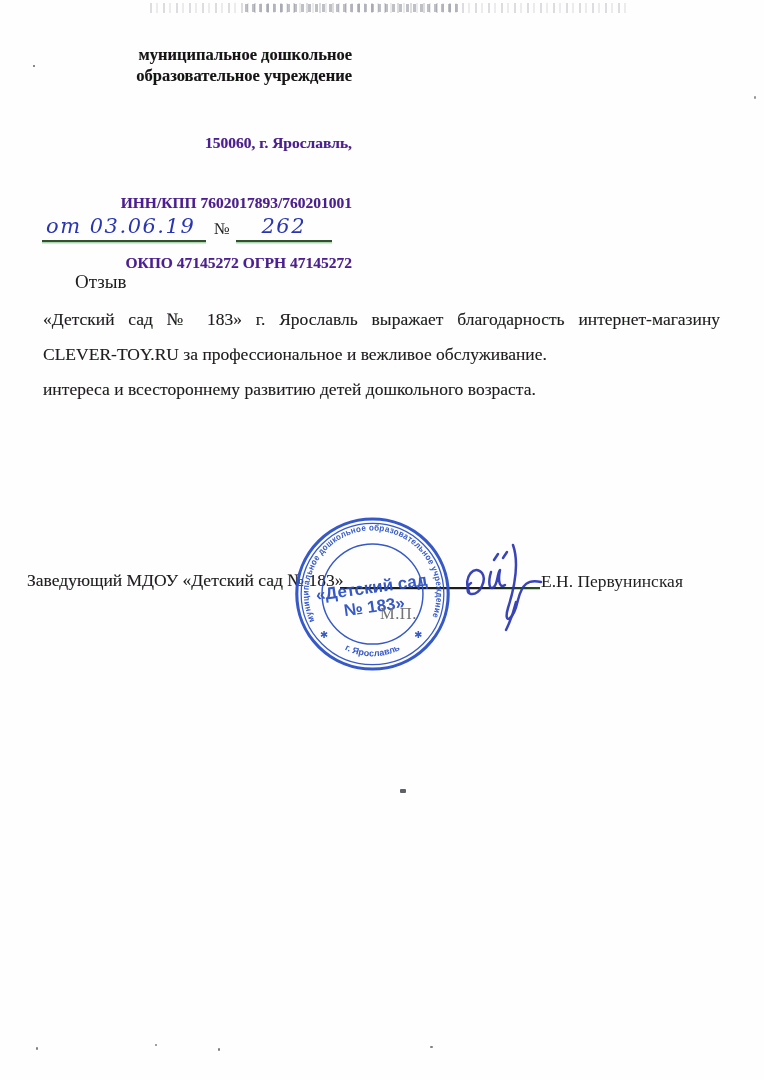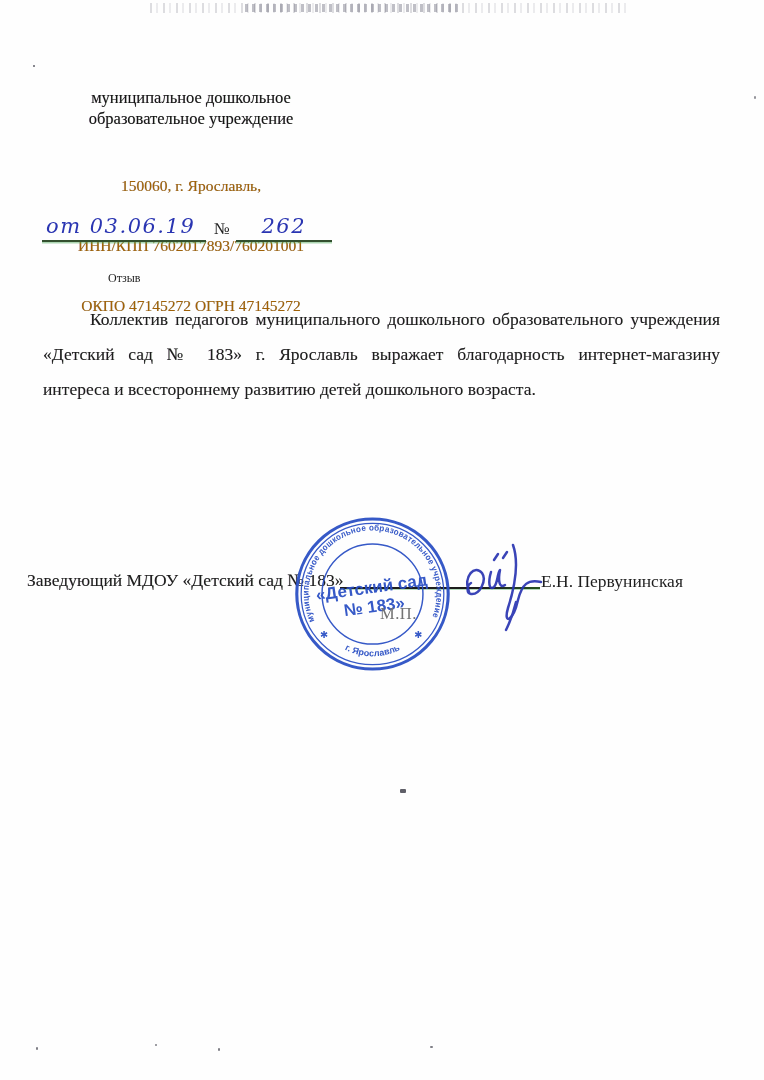--- a/index.html
+++ b/index.html
@@ -21,45 +21,44 @@
   .noise-band2 {
     position: absolute; left: 245px; top: 4px; width: 215px; height: 8px;
     background: repeating-linear-gradient(90deg, rgba(75,75,95,.35) 0 3px, transparent 3px 7px);
     filter: blur(.5px);
   }
   .speck { position: absolute; background: #2a2a35; opacity:.75; border-radius:1px; }
 
   
   .letterhead {
     position: absolute; left: 30px; top: 44px; width: 322px;
-    text-align: center; font-weight: normal;
+    text-align: right; font-weight: bold;
     text-shadow: .35px 0 0 rgba(0,90,0,.22), -.35px 0 0 rgba(110,0,110,.22);
-    margin-top: 43px;
   }
   .lh-org { font-size: 16.5px; line-height: 21px; color: #151515; }
-  .lh-addr { margin-top: 7px; font-size: 15.5px; line-height: 20px; color: #a16207; white-space: pre-wrap; }
+  .lh-addr { margin-top: 7px; font-size: 15.5px; line-height: 20px; color: #4c1d95; white-space: pre-wrap; }
 
   
   .regrow { position: absolute; left: 42px; top: 214px; display: flex; align-items: flex-end; }
   .hand {
     font-family: "DejaVu Serif", serif; font-style: italic;
     color: #2a35b2; font-size: 21px; letter-spacing: 1.5px;
     transform: skewX(-10deg);
   }
   .hand-seg {
     border-bottom: 2px solid #33502f;
     box-shadow: 0 1.5px 0 rgba(70,165,85,.45);
     padding-bottom: 2px;
   }
   .seg-date { width: 160px; padding-left: 4px; }
   .seg-num  { width: 96px; text-align: center; }
   .num-sign { font-size: 16.5px; color: #222; margin: 0 6px 3px 8px; font-weight: normal; }
 
   
-  .doc-title { position: absolute; left: 75px; top: 271px; font-size: 12px; margin-left: 33px; }
+  .doc-title { position: absolute; left: 75px; top: 271px; font-size: 19px; }
   .body-text {
     position: absolute; left: 43px; top: 302px; width: 677px;
     font-size: 17.5px;
     text-shadow: .3px 0 0 rgba(0,90,0,.2), -.3px 0 0 rgba(110,0,110,.2);
   }
   .bline { height: 35px; line-height: 35px; text-align: justify; text-align-last: justify; white-space: nowrap; text-justify: inter-word; }
   .bline.first { text-indent: 47px; }
   .bline.last { text-align-last: left; }
 
   
@@ -101,22 +100,22 @@
 
   <div class="regrow">
     <span class="hand-seg seg-date"><span class="hand">от 03.06.19</span></span>
     <span class="num-sign">№</span>
     <span class="hand-seg seg-num"><span class="hand">262</span></span>
   </div>
 
   <div class="doc-title">Отзыв</div>
 
   <div class="body-text">
-    <div class="bline first">Коллектив педагогов муниципального дошкольного образовательного учреждения</div>
     <div class="bline">«Детский сад № 183» г. Ярославль выражает благодарность интернет-магазину</div>
+    <div class="bline last">CLEVER-TOY.RU за профессиональное и вежливое обслуживание.</div>
     <div class="bline last">интереса и всестороннему развитию детей дошкольного возраста.</div>
   </div>
 
   <div class="sig-role">Заведующий МДОУ «Детский сад № 183»</div>
   <div class="sig-line"></div>
   <div class="sig-name">Е.Н. Первунинская</div>
   <div class="mp-note">М.П.</div>
 
   <svg class="stamp-wrap" viewBox="0 0 170 160" preserveAspectRatio="none">
     <g fill="none" stroke="#2a4fc4">

